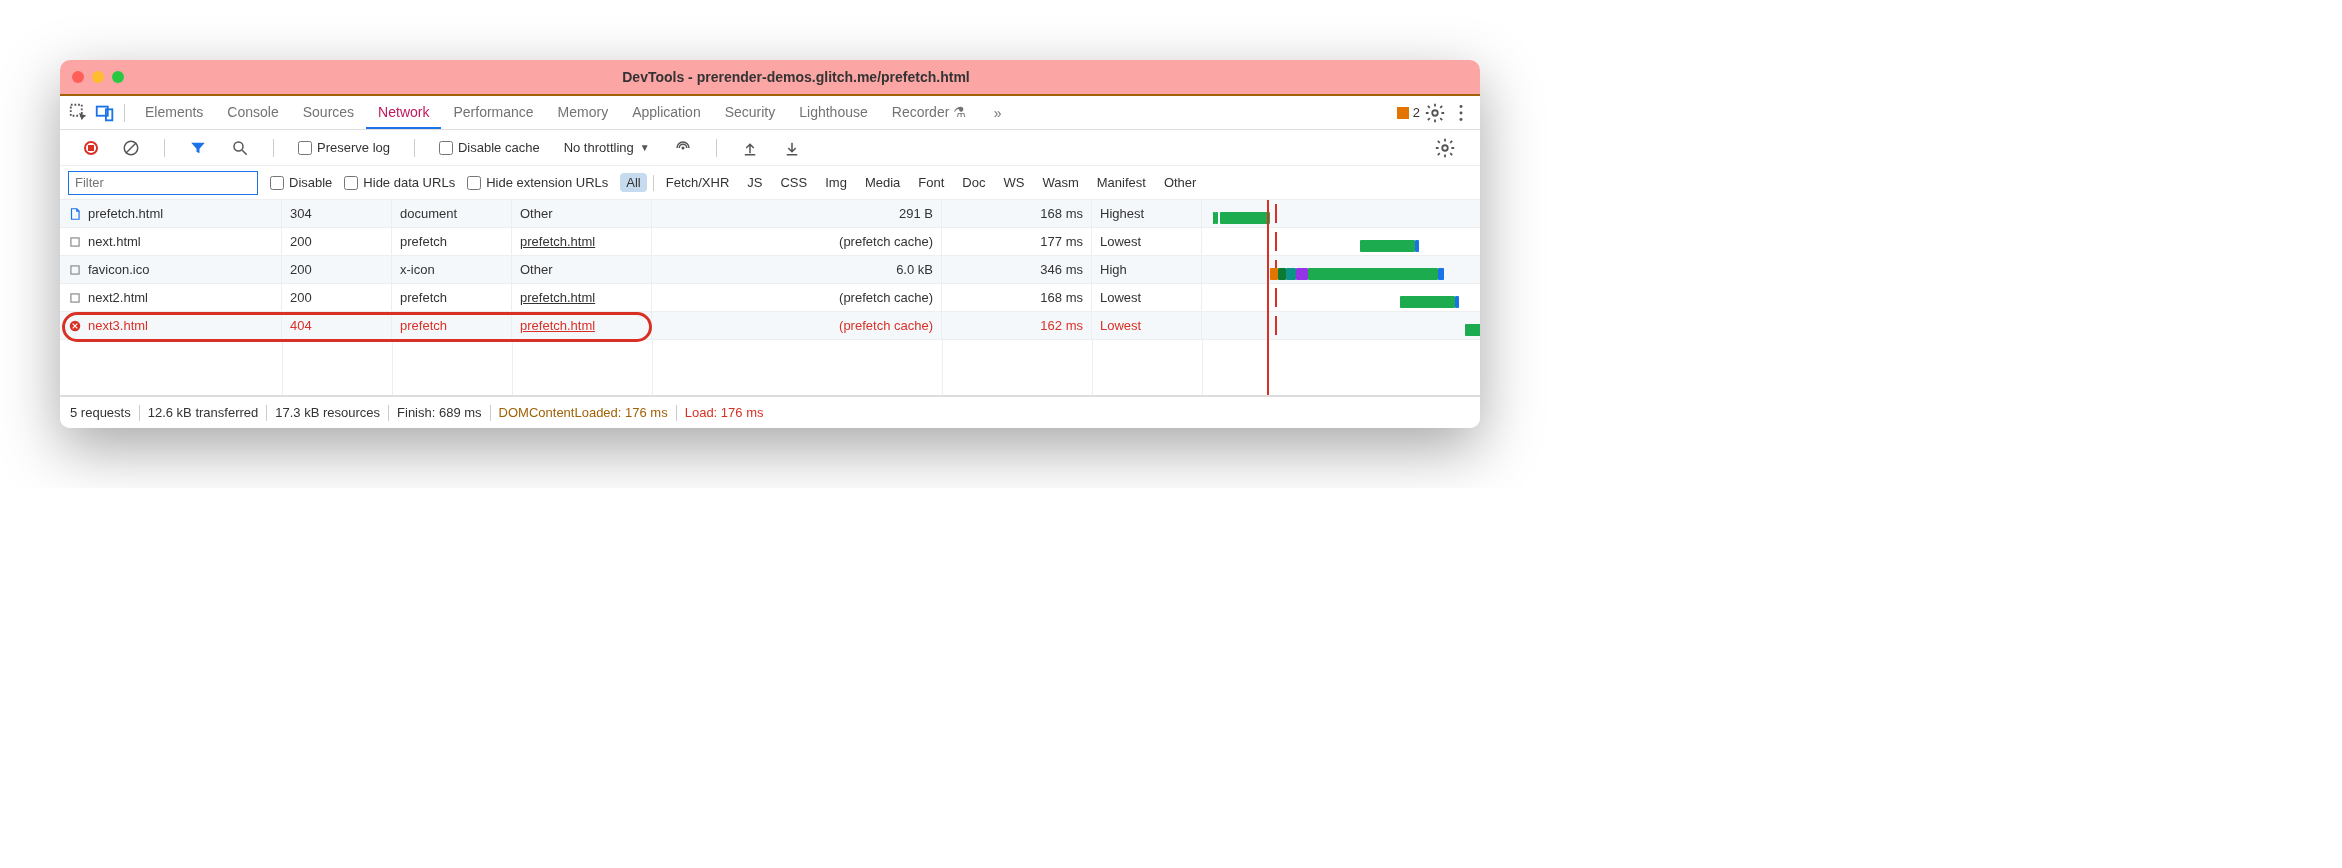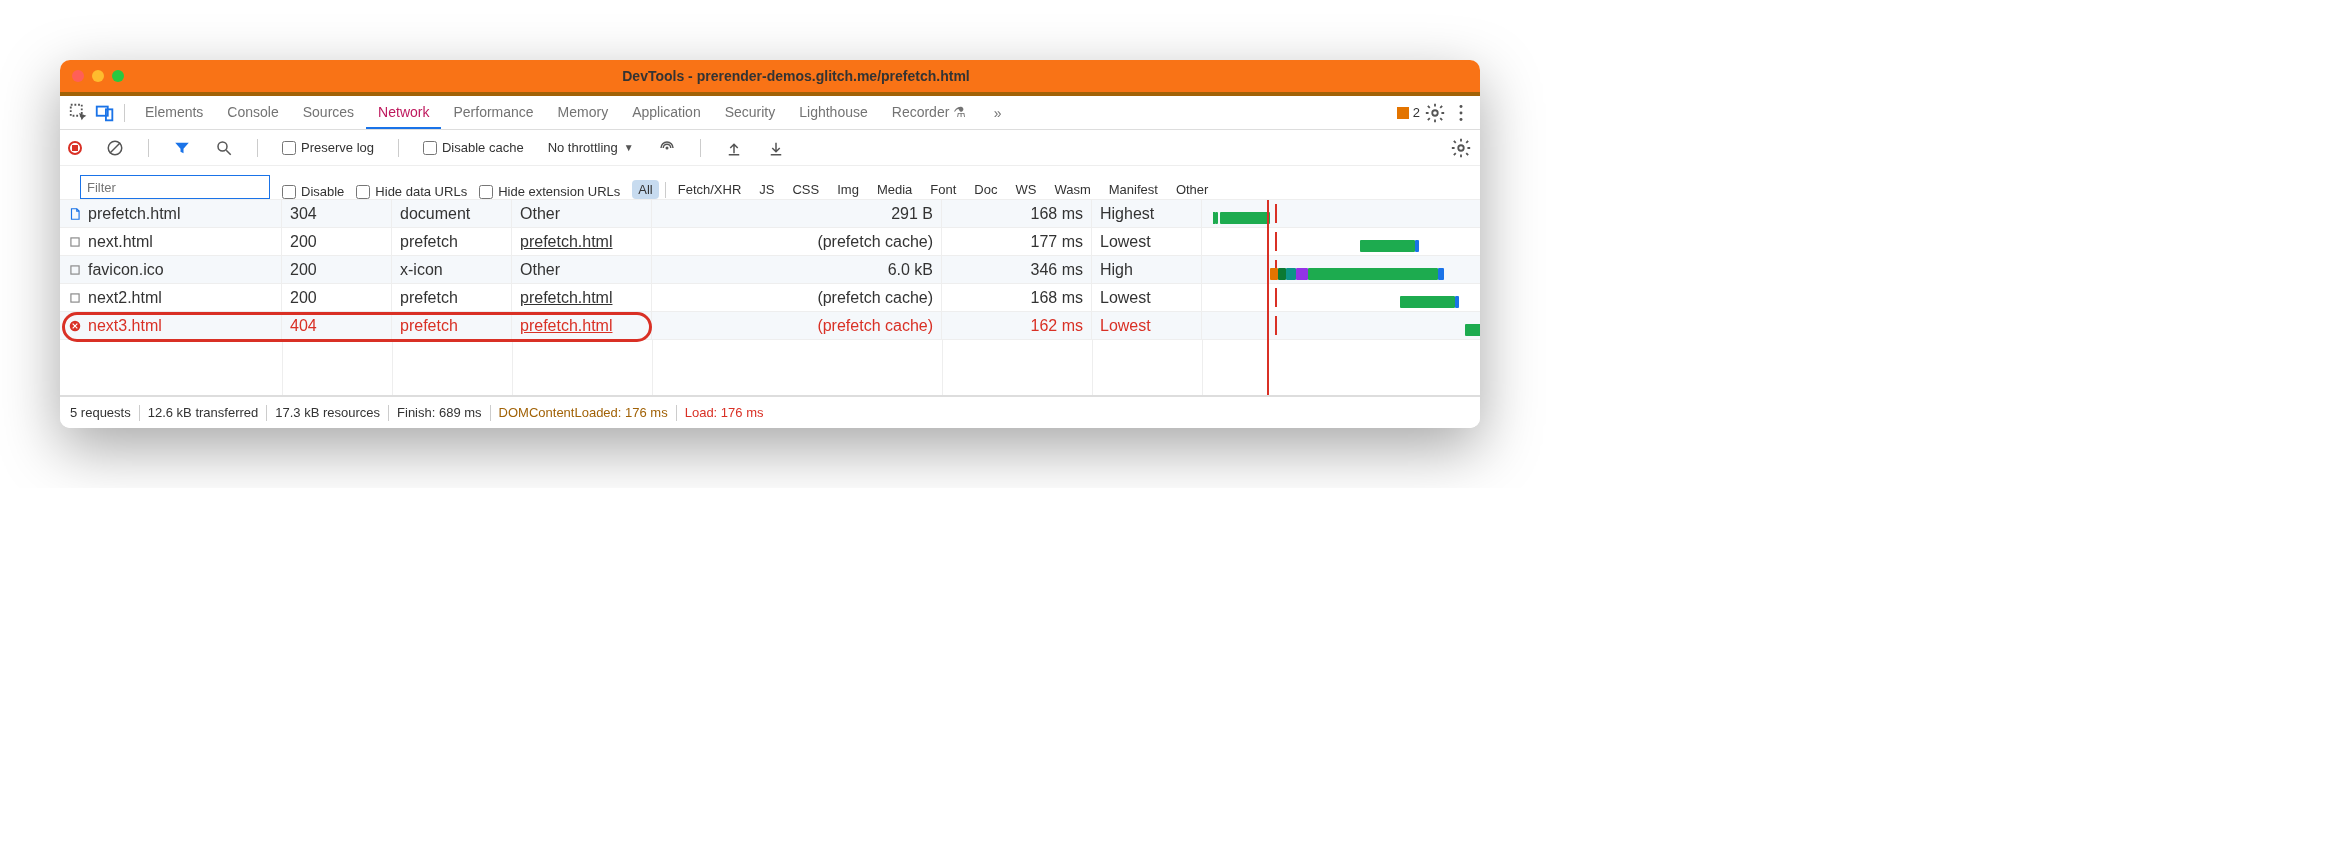--- a/index.html
+++ b/index.html
@@ -1,46 +1,46 @@
 <!DOCTYPE html>
 <html><head>
 <meta charset="utf-8">
 <style>
 * { box-sizing: border-box; margin: 0; padding: 0; font-family: -apple-system, BlinkMacSystemFont, "Segoe UI", Helvetica, Arial, sans-serif; }
 body { background: #fff; padding: 60px; }
 .window { width: 1420px; border-radius: 10px; box-shadow: 0 20px 60px rgba(0,0,0,0.35); background: #fff; overflow: hidden; }
-.titlebar { background: #f97316; height: 36px; display: flex; align-items: center; padding: 0 12px; border-bottom: 4px solid #a16207; }
+.titlebar { background: #fca5a5; height: 36px; display: flex; align-items: center; padding: 0 12px; border-bottom: 2px solid #a16207; }
 .traffic { display: flex; gap: 8px; }
 .dot { width: 12px; height: 12px; border-radius: 50%; }
 .dot.red { background: #ff5f57; }
 .dot.yellow { background: #febc2e; }
 .dot.green { background: #28c840; }
 .title { flex: 1; text-align: center; font-size: 14px; font-weight: 600; color: #333; }
 
 .tabbar { display: flex; align-items: center; height: 34px; padding: 0 8px; gap: 4px; border-bottom: 1px solid #ddd; background: #fff; }
 .tabbar .tool-ic { width: 22px; height: 22px; display: inline-flex; align-items: center; justify-content: center; color: #555; }
 .tabbar .divider { width: 1px; height: 18px; background: #ccc; margin: 0 4px; }
 .tab { padding: 7px 12px; font-size: 14px; color: #737373; cursor: pointer; }
 .tab.active { color: #be185d; border-bottom: 2px solid #1a73e8; }
 .flexspace { flex: 1; }
 .issues-chip { display: inline-flex; align-items: center; gap: 4px; font-size: 13px; color: #333; }
 .issues-chip .sq { width: 12px; height: 12px; background: #e37400; }
 .gear-ic, .kebab-ic { width: 22px; height: 22px; display: inline-flex; align-items: center; justify-content: center; color: #555; }
 
-.toolbar2 { display: flex; align-items: center; height: 36px; padding: 0 8px; gap: 24px; border-bottom: 1px solid #eee; }
+.toolbar2 { display: flex; align-items: center; height: 36px; padding: 0 24px; gap: 24px; border-bottom: 1px solid #eee; }
 .rec-btn { width: 14px; height: 14px; border-radius: 50%; border: 2px solid #d93025; display: inline-flex; align-items: center; justify-content: center; }
 .rec-btn .inner { width: 6px; height: 6px; background: #d93025; }
 .ic { width: 18px; height: 18px; display: inline-flex; align-items: center; justify-content: center; color: #555; }
 .ic.blue { color: #1a73e8; }
 .chk { display: inline-flex; align-items: center; gap: 5px; font-size: 13px; color: #333; }
 .chk input { width: 14px; height: 14px; }
 .select { font-size: 13px; color: #333; display: inline-flex; align-items: center; gap: 6px; }
 .select .caret { font-size: 10px; color: #555; }
 
-.filterbar { display: flex; align-items: flex-end; height: 34px; padding: 0 20px; gap: 12px; border-bottom: 1px solid #eee; flex-wrap: nowrap; }
+.filterbar { display: flex; align-items: center; height: 34px; padding: 0 8px; gap: 12px; border-bottom: 1px solid #eee; flex-wrap: nowrap; }
 .filter-input { border: 1px solid #1a73e8; width: 190px; height: 24px; padding: 0 6px; font-size: 13px; color: #999; outline: none; }
 .pill { font-size: 13px; color: #333; padding: 2px 6px; border-radius: 4px; cursor: pointer; }
 .pill.active { background: #c7dbef; }
 .filterbar2 { display: flex; align-items: center; height: 30px; padding: 0 8px; gap: 12px; border-bottom: 1px solid #ddd; }
 
 .grid-header { display: flex; height: 30px; background: #f1f3f4; border-bottom: 1px solid #ddd; }
 .col { border-right: 1px solid #ddd; padding: 6px 8px; font-size: 13px; color: #333; display: flex; align-items: center; }
 .col:last-child { border-right: none; }
 .c-name { width: 222px; }
 .c-status { width: 110px; }
@@ -48,21 +48,21 @@
 .c-initiator { width: 140px; }
 .c-size { width: 290px; }
 .c-time { width: 150px; }
 .c-priority { width: 110px; }
 .c-waterfall { flex: 1; position: relative; }
 .col .sort-arrow { margin-left: auto; font-size: 10px; }
 
 .row { display: flex; height: 28px; border-bottom: 1px solid #eee; }
 .row:nth-child(odd) { background: #f5f8fb; }
 .row:nth-child(even) { background: #fff; }
-.cell { border-right: 1px solid #eee; padding: 4px 8px; font-size: 16px; color: #333; display: flex; align-items: center; overflow: hidden; white-space: nowrap; }
+.cell { border-right: 1px solid #eee; padding: 4px 8px; font-size: 13px; color: #333; display: flex; align-items: center; overflow: hidden; white-space: nowrap; }
 .cell:last-child { border-right: none; }
 .row.error .cell { color: #d93025; }
 .cell.right { justify-content: flex-end; }
 .cell .link { text-decoration: underline; }
 .file-ic { width: 14px; height: 14px; margin-right: 6px; display: inline-block; }
 .empty-rows { height: 56px; border-bottom: 1px solid #ddd; position: relative; }
 .empty-rows .col-line { position:absolute; top:0; bottom:0; width:1px; background:#eee; }
 .highlight-oval { position: absolute; border: 3px solid #d93025; border-radius: 18px; pointer-events: none; }
 
 .wf-track { position: relative; width: 100%; height: 100%; }

